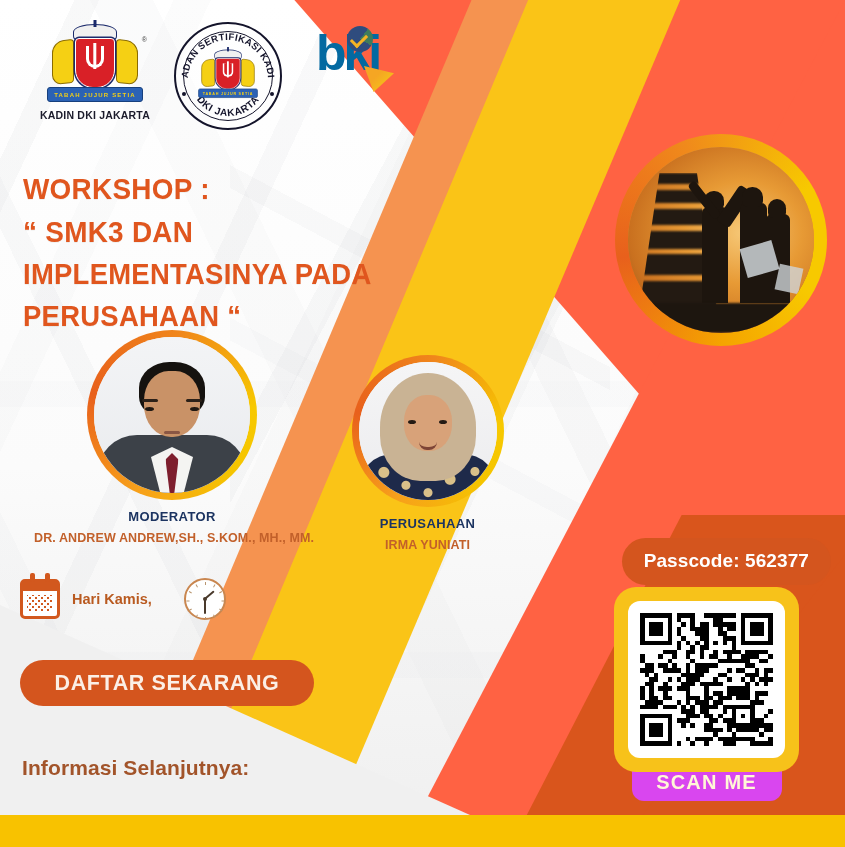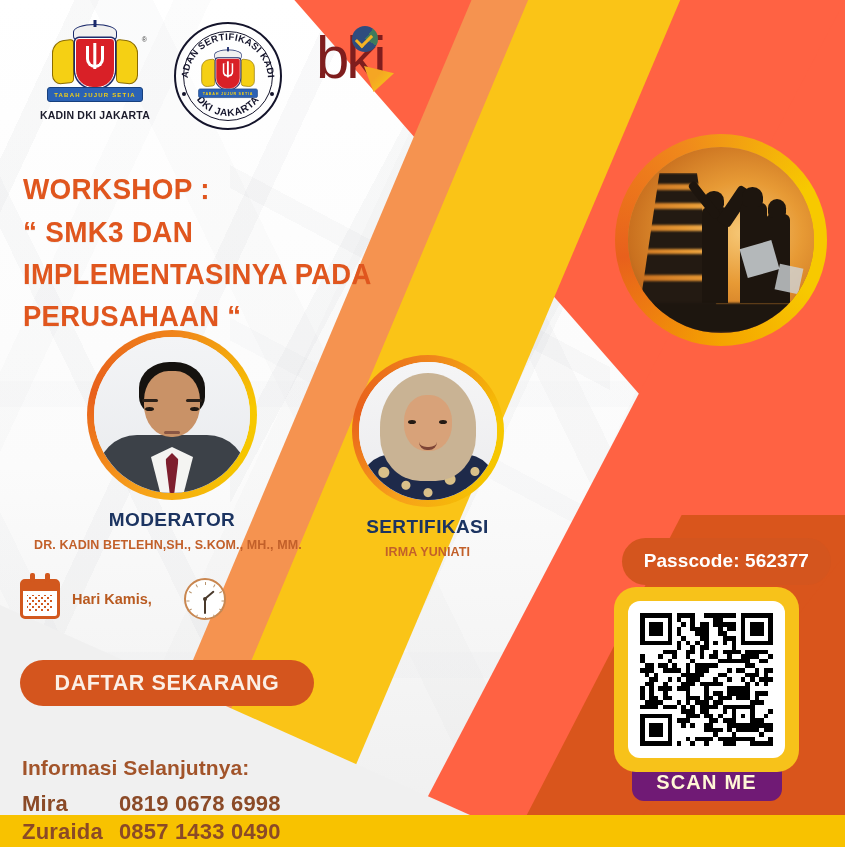--- a/index.html
+++ b/index.html
@@ -143,21 +143,21 @@
   .logo-bsk .ring {
     position:absolute; inset:0; border:2.4px solid #14142b; border-radius:50%;
     background:rgba(255,255,255,.35);
   }
   .logo-bsk .ring2 { position:absolute; inset:9px; border:1.6px solid #14142b; border-radius:50%; }
   .logo-bsk .mini-crest { position:absolute; left:50%; top:50%; transform:translate(-50%,-52%) scale(.62); }
   .logo-bsk svg { position:absolute; inset:0; }
   .logo-bsk text { font-family:"Liberation Sans", sans-serif; font-weight:bold; fill:#14142b; }
 
   .logo-bki { position:relative; margin-left:10px; margin-top:6px; }
-  .logo-bki .word { font-size:60px; font-weight:normal; color:#7f1d1d; letter-spacing:-3px; line-height:1; }
+  .logo-bki .word { font-size:50px; font-weight:bold; color:#0369a1; letter-spacing:-3px; line-height:1; }
   .logo-bki .swoosh {
     position:absolute; right:6px; top:-2px; width:26px; height:26px;
     border-radius:50%;
     background:conic-gradient(from 200deg,#2F4C7E 0 55%, #3F7B5C 55% 78%, #2F4C7E 78% 100%);
   }
   .logo-bki .swoosh:after{
     content:""; position:absolute; left:4px; top:8px; width:13px; height:7px;
     border-left:3px solid #F5B324; border-bottom:3px solid #F5B324;
     transform:rotate(-45deg);
   }
@@ -226,21 +226,21 @@
   .nar-photo .body:after{
     content:""; position:absolute; inset:0; border-radius:34px 34px 0 0;
     background:
       radial-gradient(circle at 18% 40%, #D9C089 0 5px, transparent 6px),
       radial-gradient(circle at 34% 68%, #D9C089 0 4px, transparent 5px),
       radial-gradient(circle at 66% 55%, #D9C089 0 5px, transparent 6px),
       radial-gradient(circle at 84% 38%, #D9C089 0 4px, transparent 5px),
       radial-gradient(circle at 50% 84%, #D9C089 0 4px, transparent 5px);
   }
 
-  .role { margin-top:9px; font-size:19px; font-weight:bold; color:#1C3461; letter-spacing:.4px; }
+  .role { margin-top:9px; font-size:13px; font-weight:bold; color:#1C3461; letter-spacing:.4px; }
   .pname { margin-top:7px; font-size:12.5px; font-weight:bold; color:#C2602A; letter-spacing:.1px; white-space:nowrap; }
   .p-mod .pname { margin-left:-38px; }
 
   
   .worker-wrap {
     position:absolute; right:18px; top:134px; width:212px; height:212px; z-index:7;
     border-radius:50%;
     background:conic-gradient(from 120deg,#F7C900 0deg,#F5A300 60deg,#E8601C 140deg,#F08A1B 220deg,#F7C900 300deg,#F7C900 360deg);
     padding:13px;
   }
@@ -330,21 +330,21 @@
   .meeting div { font-size:19px; font-weight:bold; letter-spacing:.1px; line-height:1.34; white-space:nowrap; }
 
   
   .qrwrap { position:absolute; right:42px; bottom:46px; z-index:8; width:193px; text-align:center; }
   .qrcard {
     background:#F7C21A; border-radius:22px; padding:14px; display:inline-block;
   }
   .qrinner { background:#fff; border-radius:12px; padding:12px; }
   .qr { width:133px; height:133px; display:block; }
   .scanme {
-    margin:-10px auto 0; background:#701a75; border-radius:0 0 12px 12px;
+    margin:-10px auto 0; background:#d946ef; border-radius:0 0 12px 12px;
     width:150px; padding:5px 0 7px;
     color:#FFF7D6; font-size:20px; font-weight:bold; letter-spacing:1.2px;
   }
 </style>
 </head>
 <body>
 
 <div class="poster">
 
   <div class="bg-white"></div>
@@ -445,37 +445,37 @@
             <div class="face"></div>
             <div class="brow l"></div>
             <div class="brow r"></div>
             <div class="eye l"></div>
             <div class="eye r"></div>
             <div class="mouth"></div>
           </div>
         </div>
       </div>
       <div class="role">MODERATOR</div>
-      <div class="pname">DR. KADIN BETLEHN,SH., S.KOM., MH., MM.</div>
+      <div class="pname">DR. ANDREW ANDREW,SH., S.KOM., MH., MM.</div>
     </div>
 
     <div class="person p-nar">
       <div class="avatar-ring">
         <div class="avatar-inner">
           <div class="nar-photo">
             <div class="body"></div>
             <div class="hijab"></div>
             <div class="face"></div>
             <div class="eye l"></div>
             <div class="eye r"></div>
             <div class="smile"></div>
           </div>
         </div>
       </div>
-      <div class="role">SERTIFIKASI</div>
+      <div class="role">PERUSAHAAN</div>
       <div class="pname">IRMA YUNIATI</div>
     </div>
   </div>
 
   <div class="datetime">
     <div class="dt">
       <div class="cal">
         <div class="hdr"></div>
         <div class="grid"></div>
       </div>
@@ -501,32 +501,20 @@
         <div class="hand m"></div>
         <div class="dot"></div>
       </div>
     </div>
   </div>
 
   <div class="cta">DAFTAR SEKARANG</div>
 
   <div class="info">
     <div class="head">Informasi Selanjutnya:</div>
-    <table>
-      <tbody>
-          <tr>
-        <td class="nm">Mira</td>
-        <td>0819 0678 6998</td>
-      </tr>
-      <tr>
-        <td class="nm">Zuraida</td>
-        <td>0857 1433 0490</td>
-      </tr>
-    </tbody>
-      </table>
   </div>
 
   <div class="meeting">
     <div>Passcode: 562377</div>
   </div>
 
   <div class="qrwrap">
     <div class="qrcard">
       <div class="qrinner">
         <svg class="qr" viewBox="0 0 29 29" shape-rendering="crispEdges">

